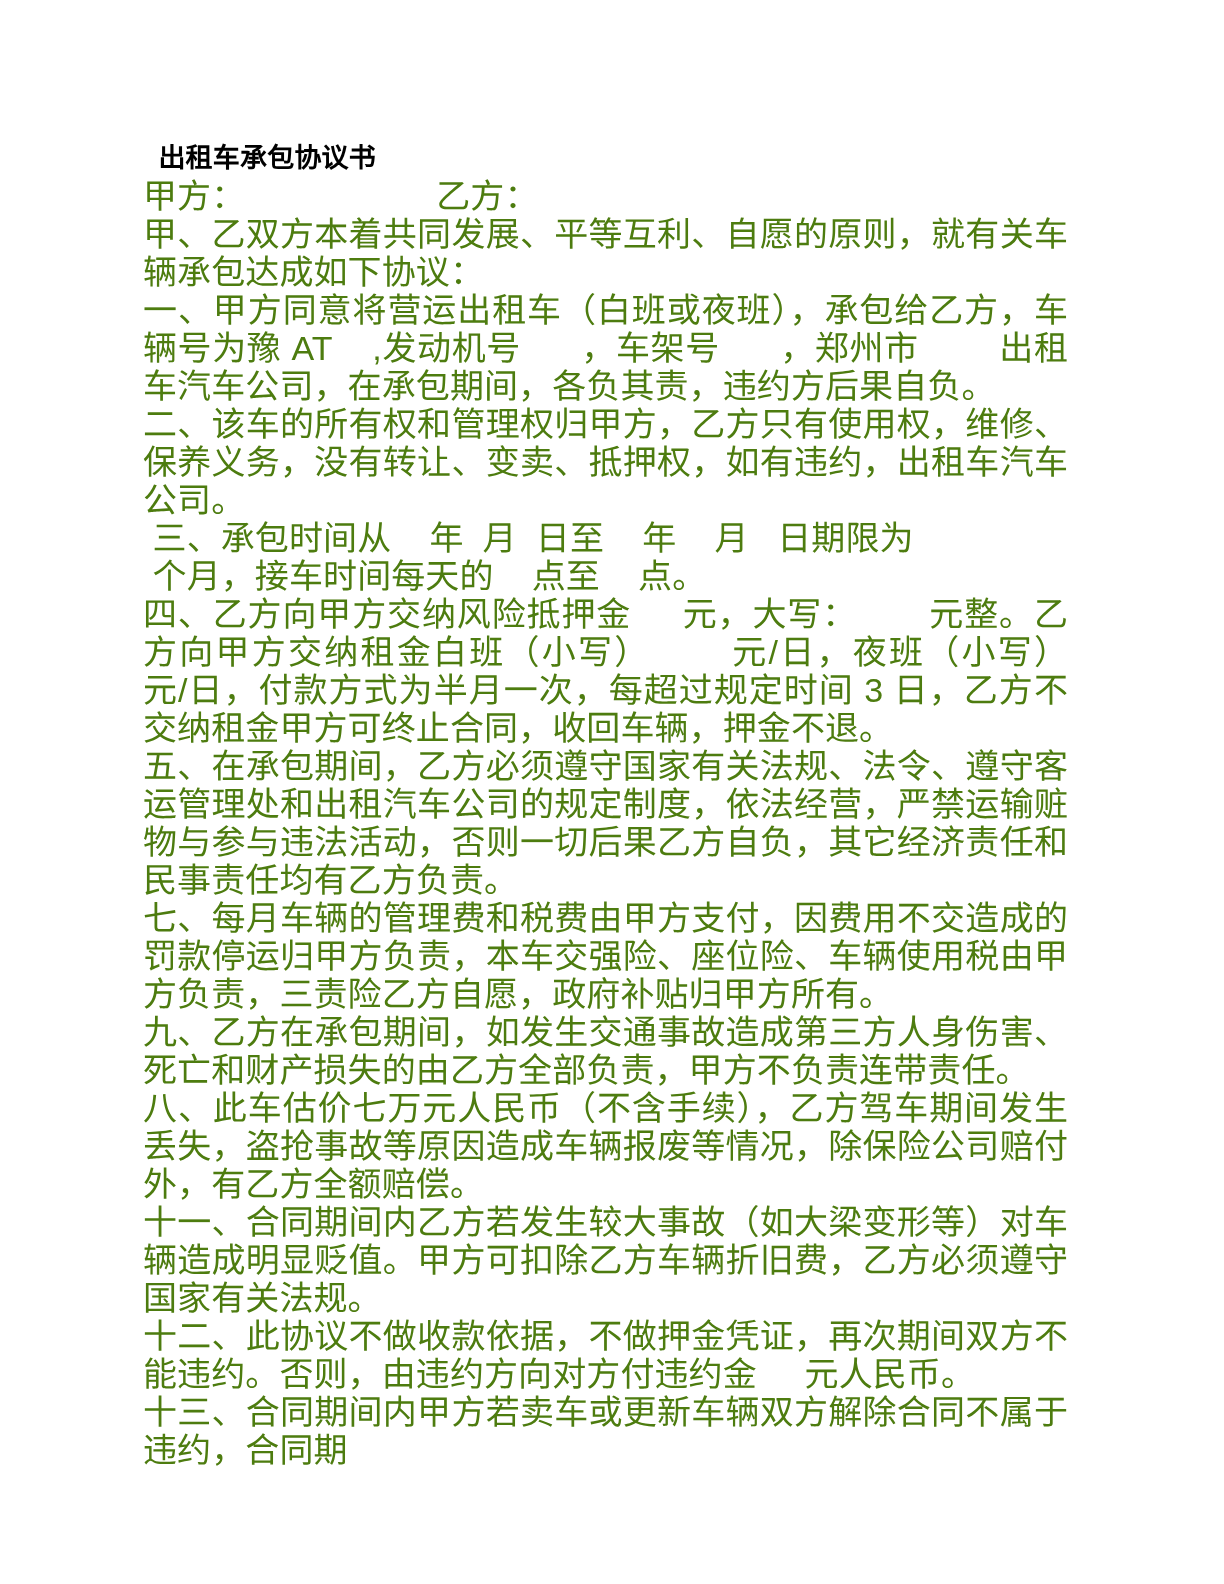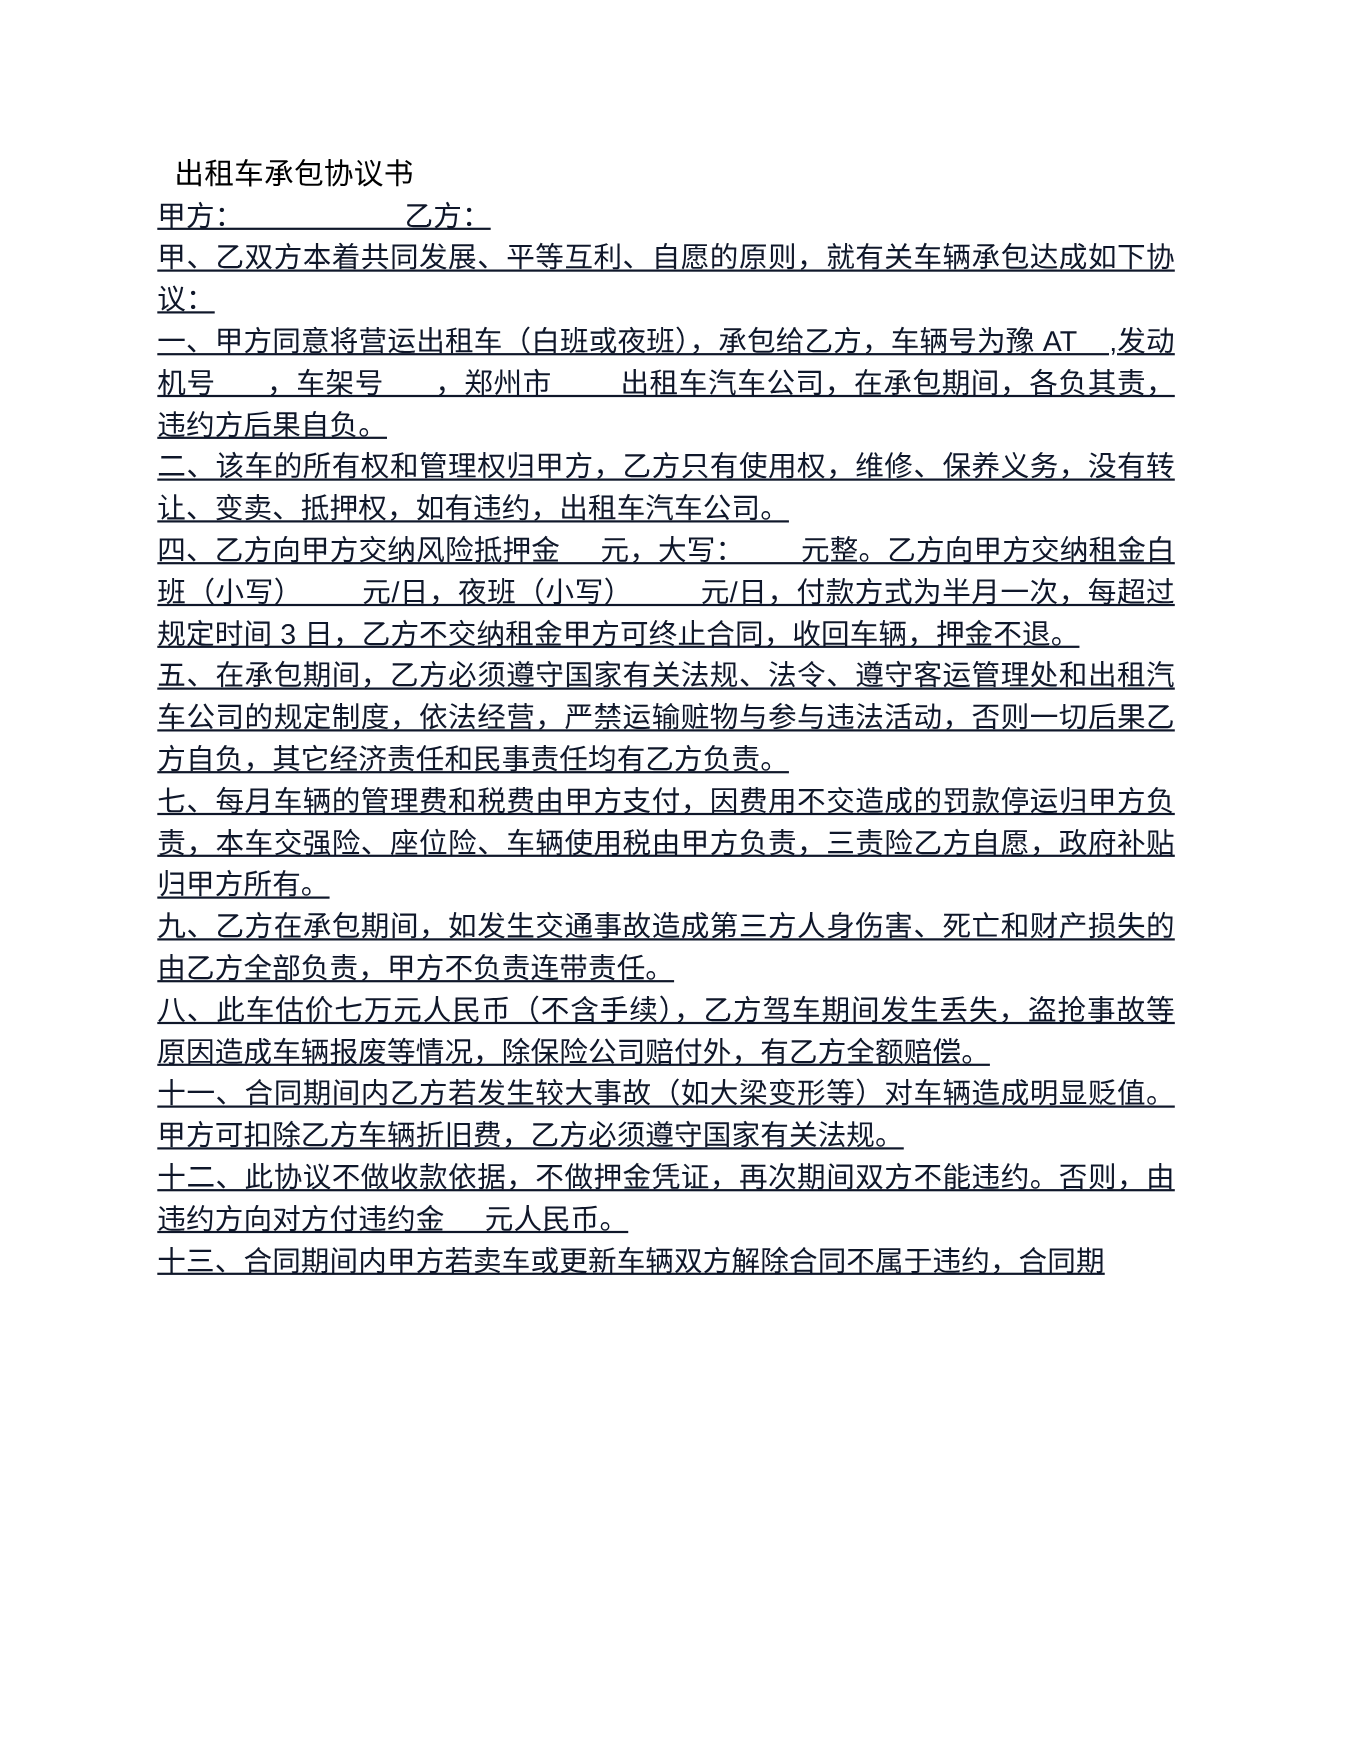--- a/index.html
+++ b/index.html
@@ -31,50 +31,51 @@
     top: 139px;
     width: 925px;
   }
 
   .doc-title {
     font-size: 27px;
     line-height: 38px;
     letter-spacing: 0.2px;
     white-space: pre;
     color: #000000;
-    font-weight: 400;
+    font-weight: 700;
   }
 
   .para {
-    font-size: 26px;
+    font-size: 34px;
     line-height: 38px;
     letter-spacing: 0.1px;
-    color: #0f172a;
+    color: #4d7c0f;
     text-align: justify;
     text-justify: inter-ideograph;
     white-space: pre-wrap;
     word-break: break-all;
     margin: 0;
     font-weight: 400;
-    text-decoration: underline;
   }
 </style>
 </head>
 <body>
 
 <div class="page">
   <div class="doc-body">
 
     <div class="doc-title">  出租车承包协议书</div>
 
     <div class="para">甲方：                    乙方：</div>
 
     <div class="para">甲、乙双方本着共同发展、平等互利、自愿的原则，就有关车辆承包达成如下协议：</div>
     <div class="para">一、甲方同意将营运出租车（白班或夜班），承包给乙方，车辆号为豫 AT    ,发动机号      ，车架号      ，郑州市        出租车汽车公司，在承包期间，各负其责，违约方后果自负。</div>
     <div class="para">二、该车的所有权和管理权归甲方，乙方只有使用权，维修、保养义务，没有转让、变卖、抵押权，如有违约，出租车汽车公司。</div>
+    <div class="para"> 三、承包时间从    年  月  日至    年    月   日期限为
+ 个月，接车时间每天的    点至    点。</div>
     <div class="para">四、乙方向甲方交纳风险抵押金     元，大写：       元整。乙方向甲方交纳租金白班（小写）       元/日，夜班（小写）        元/日，付款方式为半月一次，每超过规定时间 3 日，乙方不交纳租金甲方可终止合同，收回车辆，押金不退。</div>
     <div class="para">五、在承包期间，乙方必须遵守国家有关法规、法令、遵守客运管理处和出租汽车公司的规定制度，依法经营，严禁运输赃物与参与违法活动，否则一切后果乙方自负，其它经济责任和民事责任均有乙方负责。</div>
     <div class="para">七、每月车辆的管理费和税费由甲方支付，因费用不交造成的罚款停运归甲方负责，本车交强险、座位险、车辆使用税由甲方负责，三责险乙方自愿，政府补贴归甲方所有。</div>
     <div class="para">九、乙方在承包期间，如发生交通事故造成第三方人身伤害、死亡和财产损失的由乙方全部负责，甲方不负责连带责任。</div>
     <div class="para">八、此车估价七万元人民币（不含手续），乙方驾车期间发生丢失，盗抢事故等原因造成车辆报废等情况，除保险公司赔付外，有乙方全额赔偿。</div>
     <div class="para">十一、合同期间内乙方若发生较大事故（如大梁变形等）对车辆造成明显贬值。甲方可扣除乙方车辆折旧费，乙方必须遵守国家有关法规。</div>
     <div class="para">十二、此协议不做收款依据，不做押金凭证，再次期间双方不能违约。否则，由违约方向对方付违约金     元人民币。</div>
     <div class="para">十三、合同期间内甲方若卖车或更新车辆双方解除合同不属于违约，合同期</div>
 
   </div>

